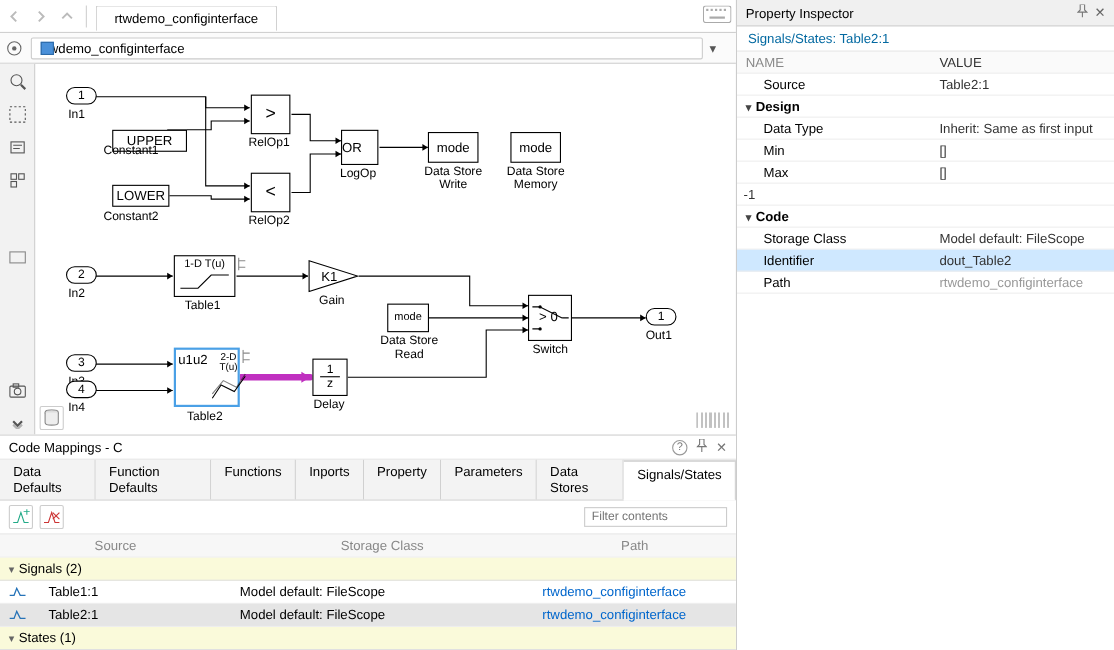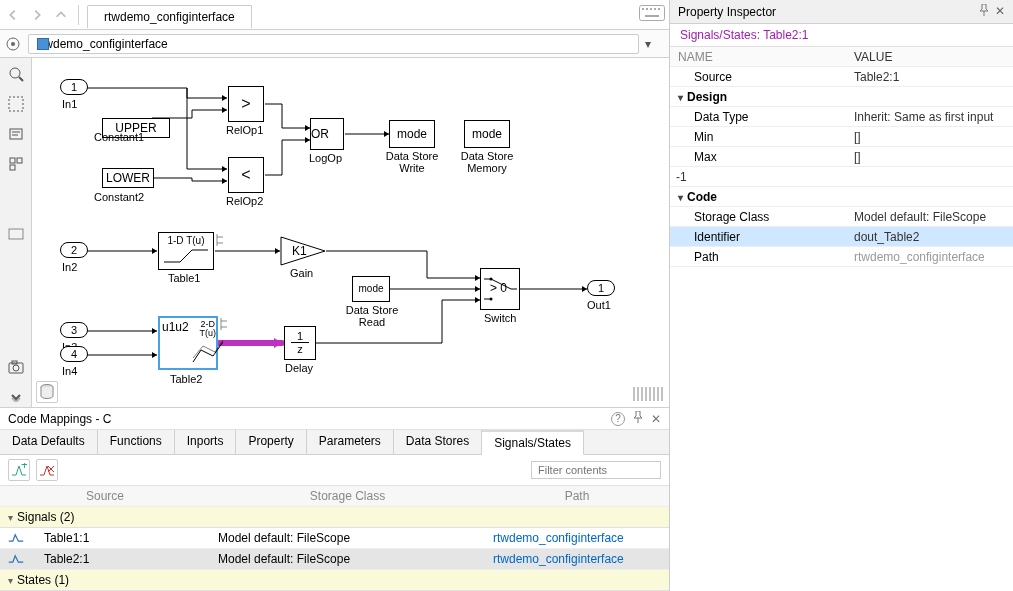--- a/index.html
+++ b/index.html
@@ -58,21 +58,21 @@
 .cm-row.sel { background: #e5e5e5; }
 .cm-cell { padding: 3px 8px; overflow: hidden; white-space: nowrap; }
 .cm-cell.src { width: 210px; display: flex; align-items: center; gap: 6px; }
 .cm-cell.sc { width: 275px; }
 .cm-cell.path { flex: 1; color: #0066cc; }
 .sig-icon { width: 16px; height: 10px; }
 
 
 .pi-header { display: flex; align-items: center; padding: 4px 8px; border-bottom: 1px solid #d0d0d0; background: #f0f0f0; }
 .pi-header .icons { margin-left: auto; display: flex; gap: 6px; color: #666; }
-.pi-sub { padding: 4px 10px; border-bottom: 1px solid #e0e0e0; color: #a21caf; }
+.pi-sub { padding: 4px 10px; border-bottom: 1px solid #e0e0e0; color: #0369a1; }
 .pi-row { display: flex; border-bottom: 1px solid #eee; min-height: 20px; align-items: center; }
 .pi-row.hdr { color: #888; background: #fafafa; }
 .pi-row.sect { font-weight: bold; }
 .pi-row.sel { background: #cfe8ff; }
 .pi-name { width: 178px; padding: 2px 4px 2px 24px; }
 .pi-row.sect .pi-name { padding-left: 8px; }
 .pi-row.sect .chev { font-size: 10px; color: #444; margin-right: 4px; }
 .pi-val { flex: 1; padding: 2px 6px; color: #333; }
 .pi-row.disabled .pi-val { color: #999; }
 
@@ -351,20 +351,21 @@
       <div class="icons">
         <span style="border:1px solid #999;border-radius:50%;width:14px;height:14px;display:inline-flex;align-items:center;justify-content:center;font-size:10px">?</span>
         <span><svg width="10" height="12">
               <path d="M3 0 h4 v5 l2 2 h-8 l2 -2 z M5 7 v5" fill="none" stroke="#777"></path>
             </svg></span>
         <span>✕</span>
       </div>
     </div>
     <div class="cm-tabs" id="cm-tabs">
         <div class="cm-tab">Data Defaults</div>
+        <div class="cm-tab">Function Defaults</div>
         <div class="cm-tab">Functions</div>
         <div class="cm-tab">Inports</div>
         <div class="cm-tab">Property</div>
         <div class="cm-tab">Parameters</div>
         <div class="cm-tab">Data Stores</div>
         <div class="cm-tab active">Signals/States</div>
       </div>
     <div class="cm-toolbar">
       <div class="cm-tool">
           <svg width="16" height="14">

